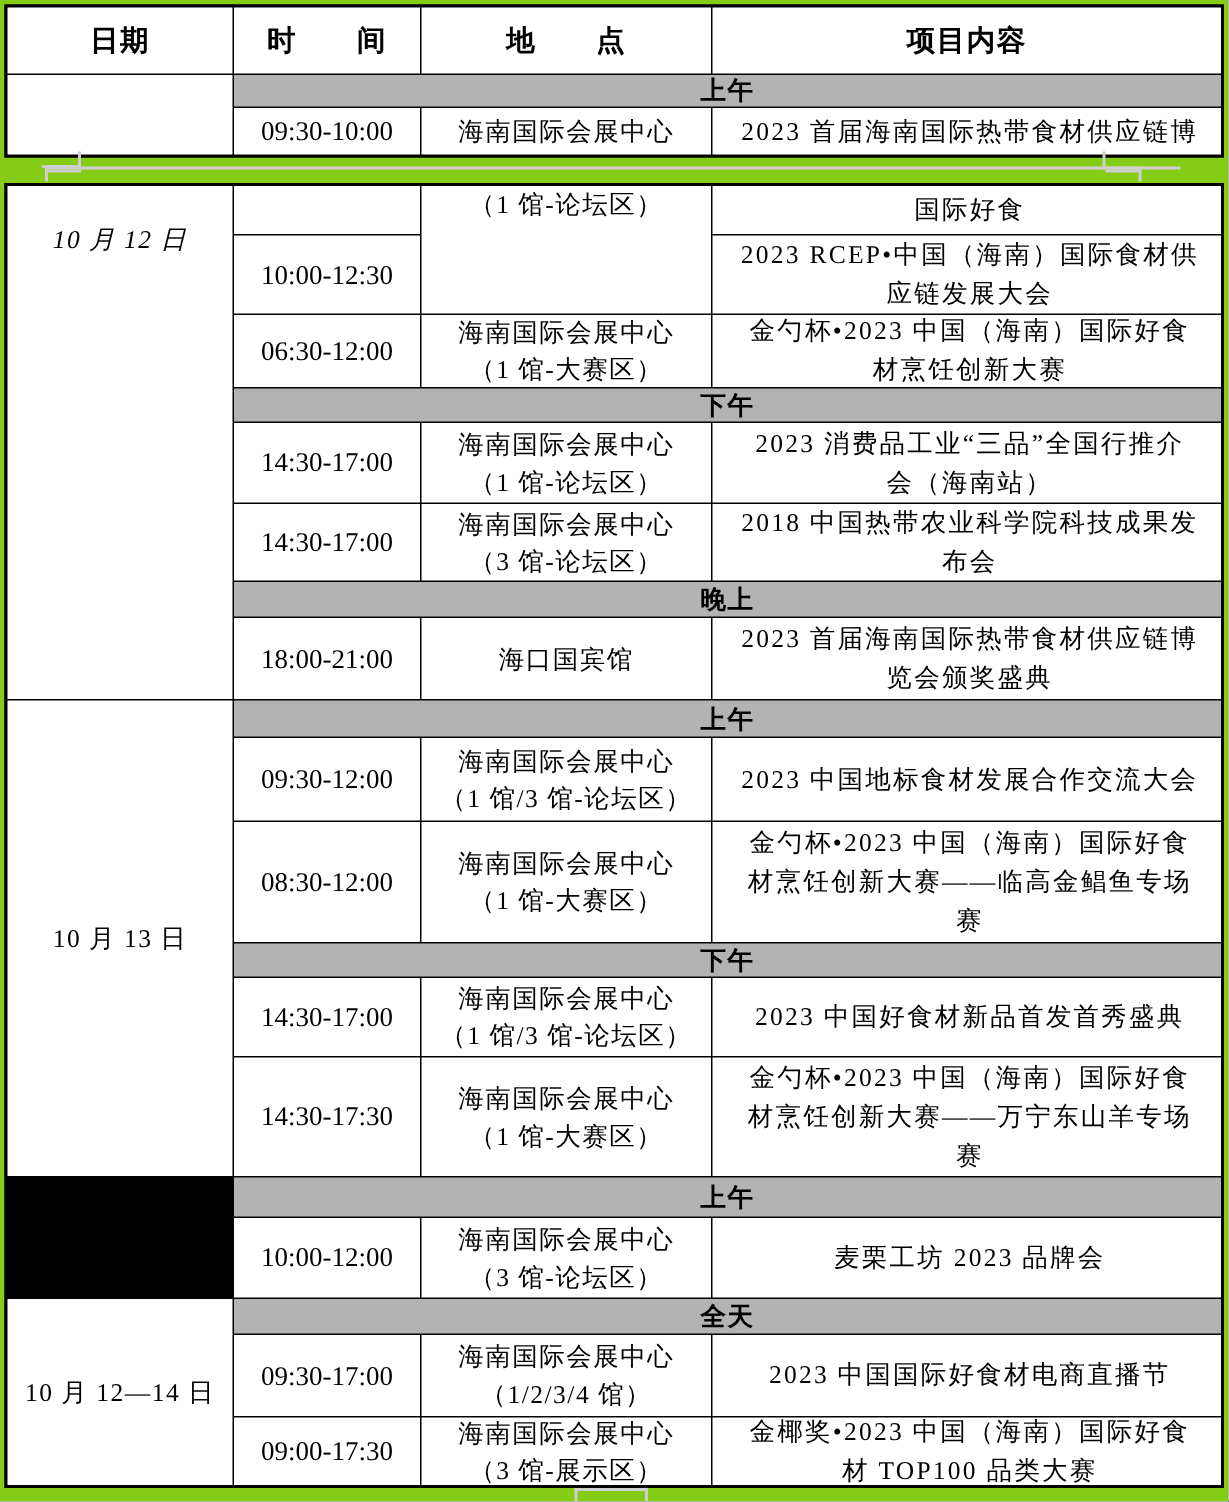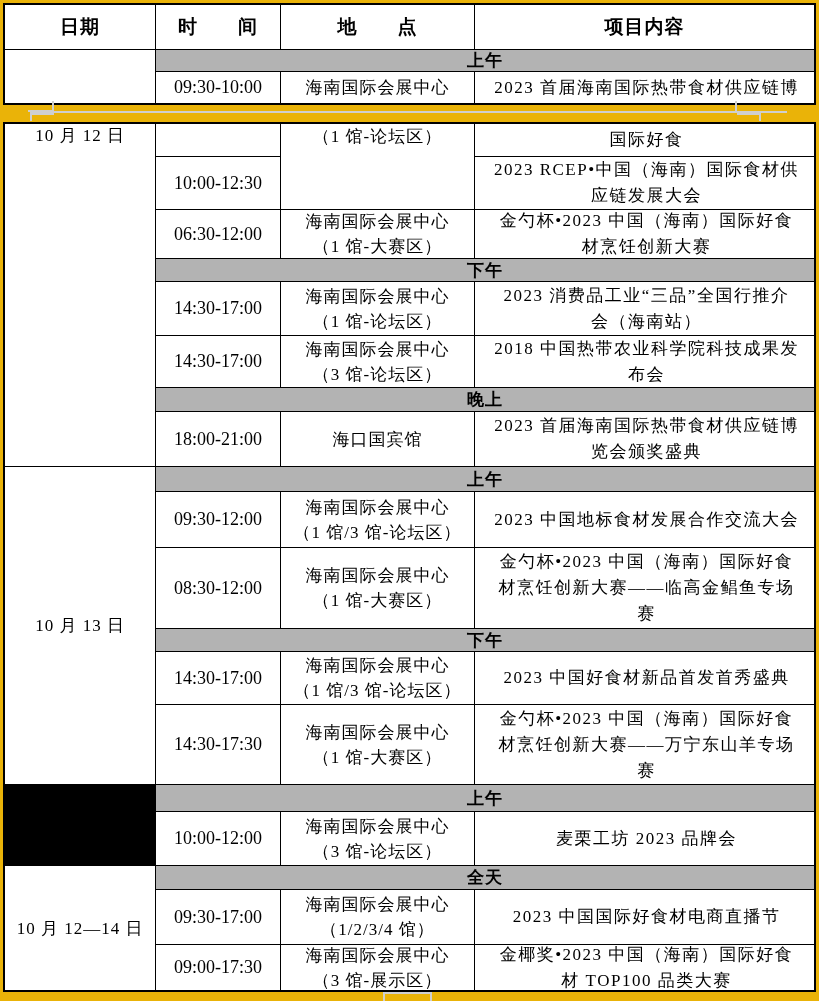--- a/index.html
+++ b/index.html
@@ -1,31 +1,31 @@
 <!DOCTYPE html>
 <html><head>
 <meta charset="utf-8">
 <style>
   html,body{margin:0;padding:0;background:#fff;}
-  .page{position:relative;width:819px;height:1001px;background:#eab308;overflow:hidden;
+  .page{position:relative;width:819px;height:1001px;background:#84cc16;overflow:hidden;
         font-family:"Liberation Serif","DejaVu Serif",serif;color:#000;}
   .grid{position:absolute;left:3px;display:grid;background:#000;gap:1px;border:2px solid #000;box-sizing:border-box;}
   .g1{top:3px;width:813px;grid-template-columns:150px 124px 193px 1fr;grid-template-rows:44px 21px 31px;}
   .g2{top:122px;width:813px;grid-template-columns:150px 124px 193px 1fr;
       grid-template-rows:32px 52px 48px 22px 53px 51px 23px 54px 24px 55px 80px 22px 52px 79px 26px 53px 23px 54px 45px;}
   .c{background:#fff;display:flex;align-items:center;justify-content:center;font-size:17px;overflow:hidden;}
   .hdr{font-weight:bold;font-size:19px;letter-spacing:1px;}
   .band{background:#b3b3b3;font-weight:bold;letter-spacing:1px;font-size:17px;}
   .time{font-size:18px;}
   .loc .txt{line-height:25px;white-space:pre-line;text-align:center;letter-spacing:1px;}
   .content{justify-content:flex-start;}
   .content .txt{width:100%;padding:0 4px 0 8px;line-height:26px;white-space:pre-line;
                 text-align:center;letter-spacing:1.5px;box-sizing:border-box;}
   .date{letter-spacing:1px;font-size:17px;}
-  .d12{align-items:flex-start;box-sizing:border-box;}
+  .d12{align-items:flex-start;padding-top:24px;box-sizing:border-box;font-style:italic;}
   .mk{position:absolute;box-sizing:border-box;}
   .mk-line{border-top:2px solid #cfcfcf;height:0;}
 </style>
 </head>
 <body>
 
 <div class="page">
 
   <div class="grid g1">
     <div class="c hdr" style="grid-area:1/1/2/2">日期</div>

